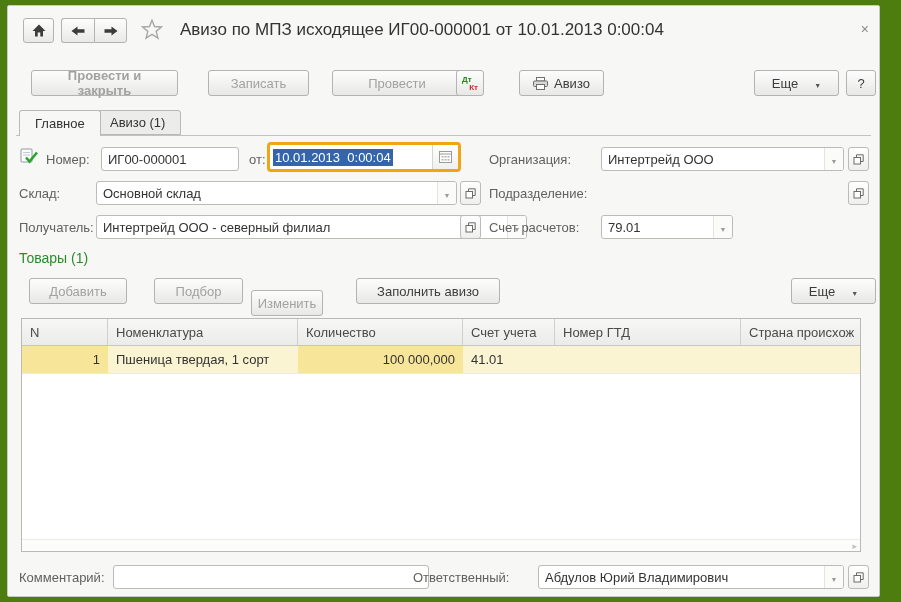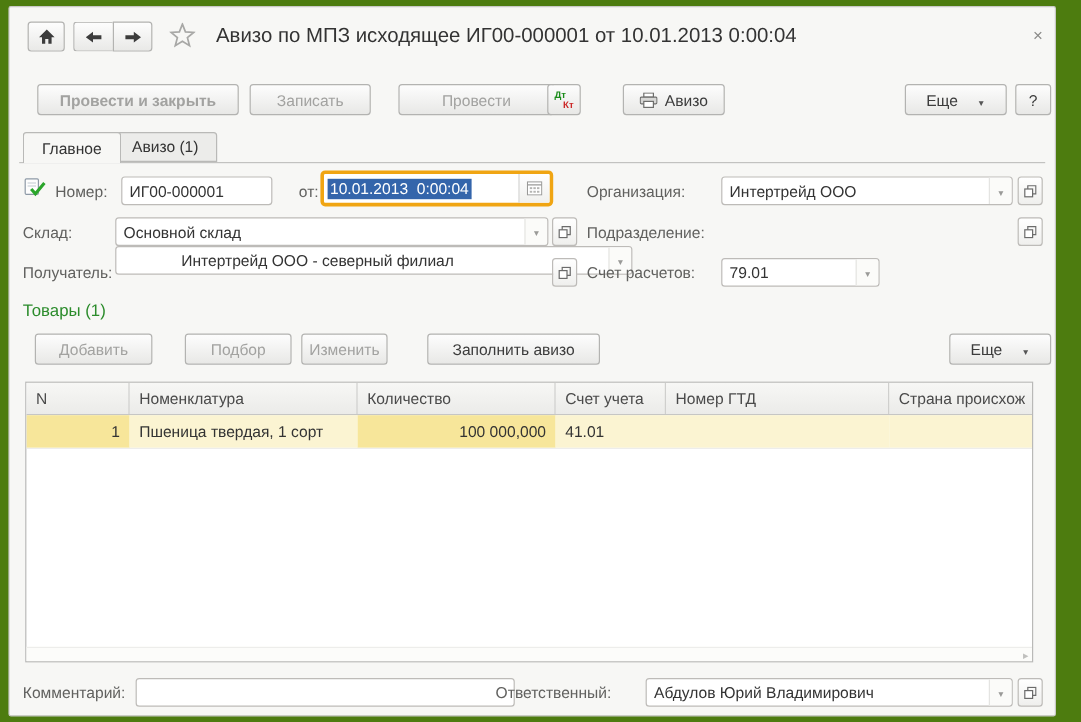--- a/index.html
+++ b/index.html
@@ -104,21 +104,21 @@
       </div>
     </div>
     <span style="position:absolute; left:133px; top:13px;">
       <svg width="22" height="21" viewBox="0 0 20 19">
           <path d="M10 1 L12.3 6.8 18.6 7.2 13.8 11.2 15.4 17.3 10 13.9 4.6 17.3 6.2 11.2 1.4 7.2 7.7 6.8 Z" fill="none" stroke="#a8a8a6" stroke-width="1.3"></path>
         </svg>
     </span>
     <div class="page-title">Авизо по МПЗ исходящее ИГ00-000001 от 10.01.2013 0:00:04</div>
     <div class="close-x">×</div>
 
-    <div class="btn bold disabled" style="left:23px; top:64px; width:168px;">Провести и закрыть</div>
+    <div class="btn bold disabled" style="left:23px; top:64px; width:147px;text-align:center;">Провести и закрыть</div>
     <div class="btn disabled" style="left:200px; top:64px; width:101px;">Записать</div>
     <div class="btn disabled" style="left:324px; top:64px; width:130px;">Провести</div>
     <div class="btn" style="left:448px; top:64px; width:28px; padding:0;">
       <span class="dtkt">
         <span class="dt">Дт</span>
         <span class="kt">Кт</span>
       </span>
     </div>
     <div class="btn" style="left:511px; top:64px; width:85px;">
       <span style="margin-right:6px;">
@@ -142,21 +142,21 @@
 
     <span style="position:absolute; left:12px; top:141px;">
       <svg width="19" height="18" viewBox="0 0 19 18">
         <rect x="1" y="2" width="11" height="13" rx="1" fill="#fdfdfd" stroke="#8d99a6"></rect>
         <line x1="3" y1="5.5" x2="10" y2="5.5" stroke="#c2cad2"></line>
         <line x1="3" y1="8" x2="10" y2="8" stroke="#c2cad2"></line>
         <path d="M6 10.5 L9.5 14.5 L17 5.5" fill="none" stroke="#2aa52a" stroke-width="2.6"></path>
       </svg>
     </span>
     <div class="lbl" style="left:38px; top:146px;">Номер:</div>
-    <div class="fld" style="left:93px; top:141px; width:126px;">
+    <div class="fld" style="left:93px; top:141px; width:138px;">
       <span class="txt">ИГ00-000001</span>
     </div>
     <div class="lbl" style="left:241px; top:146px;">от:</div>
     <div class="datewrap">
       <div class="dtxt">
           <span>10.01.2013  0:00:04</span>
         </div>
       <div class="calbtn">
         <span>
           <svg width="13" height="12" viewBox="0 0 13 12">
@@ -209,21 +209,21 @@
     <div class="openbtn" style="left:840px; top:175px;">
       <span>
         <svg width="11" height="11" viewBox="0 0 11 11">
             <rect x="1" y="3.5" width="6.5" height="6.5" fill="#fff" stroke="#6b6b6b"></rect>
             <path d="M3.5 3.5 V0.8 H10.2 V7.5 H7.5" fill="none" stroke="#6b6b6b"></path>
           </svg>
       </span>
     </div>
 
     <div class="lbl" style="left:11px; top:214px;">Получатель:</div>
-    <div class="fld" style="left:88px; top:199px; width:431px;padding-left:48px;">
+    <div class="fld" style="left:88px; top:209px; width:431px;">
       <span class="txt">Интертрейд ООО - северный филиал</span>
       <span class="dd">
           <span class="ddv lite"></span>
         </span>
     </div>
     <div class="openbtn" style="left:452px; top:209px;">
       <span>
         <svg width="11" height="11" viewBox="0 0 11 11">
             <rect x="1" y="3.5" width="6.5" height="6.5" fill="#fff" stroke="#6b6b6b"></rect>
             <path d="M3.5 3.5 V0.8 H10.2 V7.5 H7.5" fill="none" stroke="#6b6b6b"></path>
@@ -234,21 +234,21 @@
     <div class="fld" style="left:593px; top:209px; width:132px;">
       <span class="txt">79.01</span>
       <span class="dd">
           <span class="ddv lite"></span>
         </span>
     </div>
 
     <div class="section-title">Товары (1)</div>
     <div class="btn disabled" style="left:21px; top:272px; width:98px;">Добавить</div>
     <div class="btn disabled" style="left:146px; top:272px; width:89px;">Подбор</div>
-    <div class="btn disabled" style="left:243px; top:272px; width:72px;">Изменить</div>
+    <div class="btn disabled" style="left:243px; top:284px; width:72px;">Изменить</div>
     <div class="btn" style="left:348px; top:272px; width:144px;">Заполнить авизо</div>
     <div class="btn more-btn" style="left:783px; top:272px; width:85px;">
       <span>Еще</span>
       <span class="ddv"></span>
     </div>
 
     <div class="grid">
       <div class="ghead">
         <div class="hc w-n">N</div>
         <div class="hc w-nom">Номенклатура</div>

